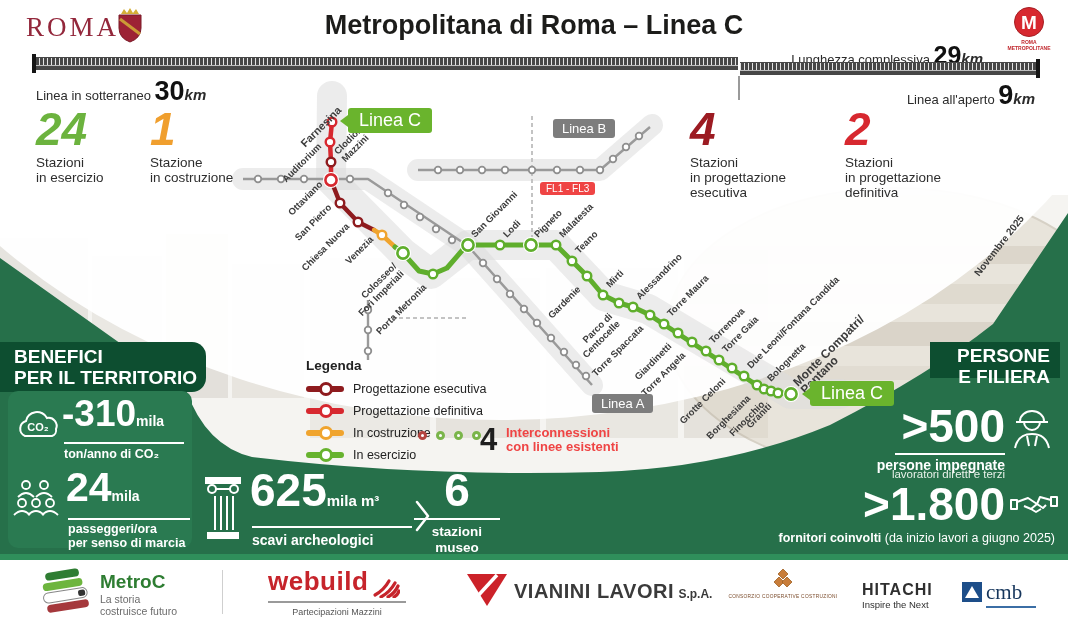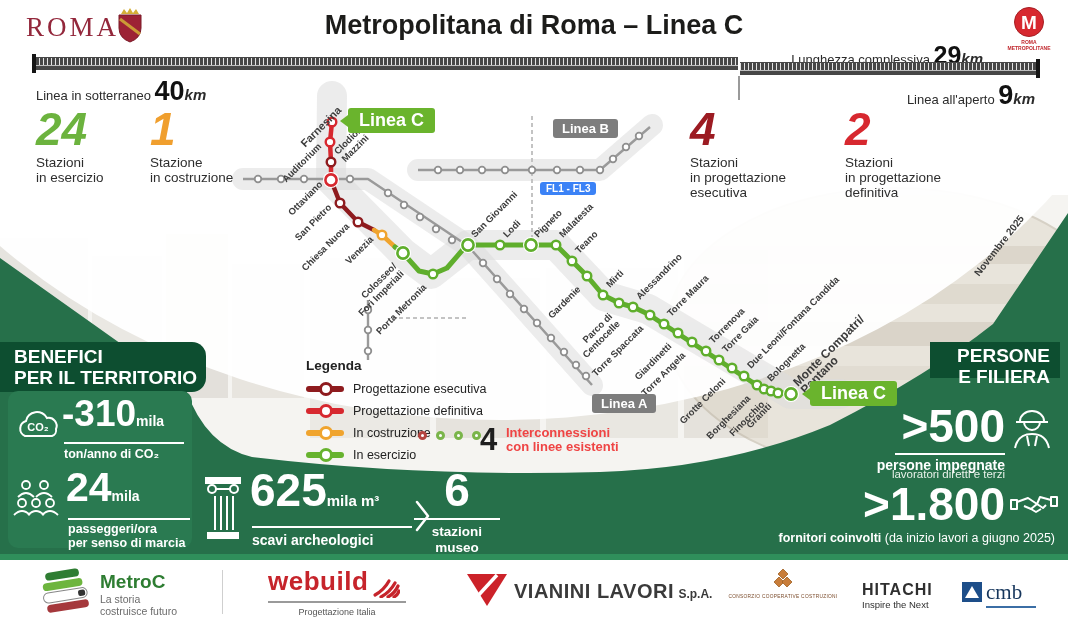--- a/index.html
+++ b/index.html
@@ -25,23 +25,23 @@
   .bar-label b{font-size:25px;font-weight:800;color:#111;}
   .bar-label .km{font-size:15px;font-weight:700;font-style:italic;}
 
   
   .stat{position:absolute;}
   .stat .num{font-size:46px;line-height:.85;font-weight:800;font-style:italic;}
   .stat .lbl{margin-top:6px;font-size:13.5px;line-height:1.12;color:#2e2e2e;}
   .c-green{color:#6cb33e}.c-orange{color:#f09f2e}.c-dred{color:#9c1b22}.c-red{color:#d7282f}
 
   
-  .line-tag{position:absolute;color:#fff;font-weight:700;border-radius:3px;padding:2px 9px;}
+  .line-tag{position:absolute;color:#fff;font-weight:400;border-radius:3px;padding:2px 9px;}
   .tag-gray{background:#7d7d7d;font-size:13px;}
-  .tag-lgray{background:#3b82f6;font-size:10px;padding:1px 6px;}
+  .tag-lgray{background:#ef4444;font-size:10px;padding:1px 6px;}
   .tag-green{background:#6ab42d;font-size:18px;padding:2px 11px;}
   .tag-green::before{content:"";position:absolute;left:-8px;top:50%;margin-top:-6px;
     border:6px solid transparent;border-right:8px solid #6ab42d;border-left:0;}
 
   
   #legend{left:306px;top:358px;width:300px;font-size:12.5px;color:#222;}
   #legend .title{font-weight:800;font-size:13.5px;margin-bottom:5px;}
   .leg-row{display:flex;align-items:center;height:22px;}
   .leg-swatch{position:relative;width:38px;height:6px;border-radius:3px;margin-right:9px;flex:0 0 38px;}
   .leg-swatch::after{content:"";position:absolute;left:13px;top:-4px;width:8px;height:8px;
@@ -314,21 +314,21 @@
     <span>Lunghezza complessiva</span>
     <b>29</b><span class="km">km</span>
   </div>
   <div class="ruler" style="left:35px;top:57px;width:703px;height:13px"></div>
   <div class="ruler" style="left:740px;top:62px;width:296px;height:13px"></div>
   <div class="cap" style="left:32px;top:54px;width:4px;height:19px"></div>
   <div class="cap" style="left:1036px;top:59px;width:4px;height:19px"></div>
   <div class="abs" style="left:738px;top:76px;width:2px;height:24px;background:#9a9a9a"></div>
   <div class="bar-label" style="left:36px;top:76px">
     <span>Linea in sotterraneo</span>
-    <b style="font-size:27px">40</b><span class="km">km</span>
+    <b style="font-size:27px">30</b><span class="km">km</span>
   </div>
   <div class="bar-label" style="right:33px;top:80px">
     <span>Linea all'aperto</span>
     <b style="font-size:27px">9</b><span class="km">km</span>
   </div>
 
   <div class="stat" style="left:36px;top:110px">
     <div class="num c-green">24</div>
     <div class="lbl pre">Stazioni
 in esercizio</div>
@@ -499,21 +499,21 @@
         <svg width="28" height="30" style="margin-left:4px">
           <g stroke="#c6242b" stroke-width="3.2" fill="none" stroke-linecap="round">
             <path d="M3,27 Q12,22 17,13"></path>
               <path d="M9,29 Q18,24 23,15"></path>
             <path d="M16,29 Q23,25 26,18"></path>
               <path d="M22,29 Q26,27 27,23"></path>
           </g>
         </svg>
       </div>
       <div id="webuild-rule"></div>
-      <div id="webuild-sub">Progettazione Italia</div>
+      <div id="webuild-sub">Partecipazioni Mazzini</div>
     </div>
     <svg class="abs" style="left:466px;top:12px" width="42" height="38">
       <polygon points="1,2 41,2 21,34" fill="#cc2229"></polygon>
       <line x1="31" y1="3" x2="9" y2="27" stroke="#fff" stroke-width="3.5"></line>
     </svg>
     <div class="flogo-text" style="left:514px;top:20px">
       <span id="vianini-name">VIANINI LAVORI</span>
       <span id="vianini-suffix">S.p.A.</span>
     </div>
     <svg class="abs" style="left:772px;top:8px" width="22" height="24">

